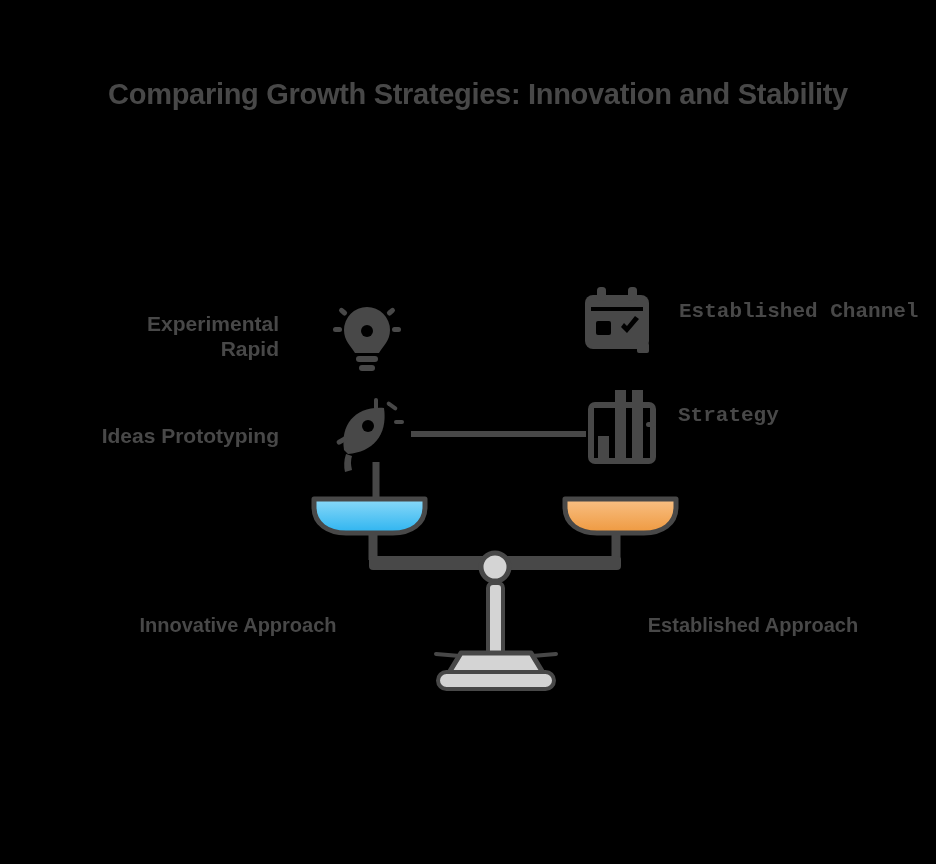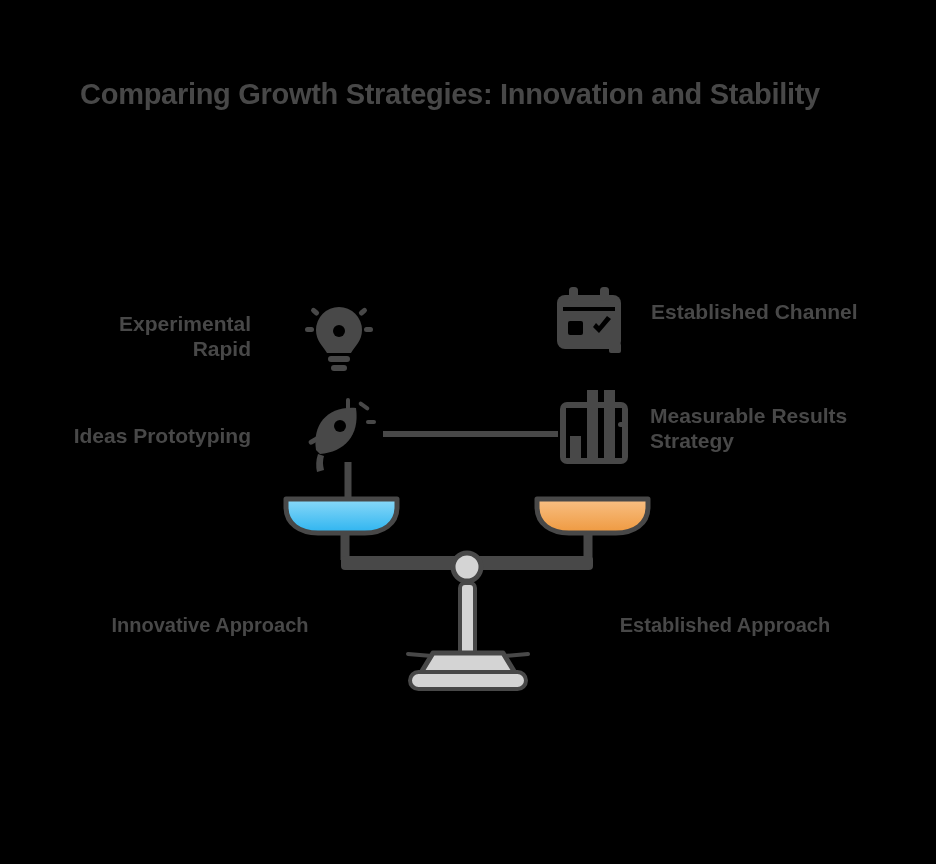--- a/index.html
+++ b/index.html
@@ -7,32 +7,33 @@
     --bg:#000000;
     --stand:#d4d4d4;
   }
   *{box-sizing:border-box;}
   html,body{margin:0;padding:0;background:var(--bg);}
   .canvas{
     position:relative;width:900px;height:864px;overflow:hidden;
     background:var(--bg);
     font-family:"Liberation Sans", sans-serif;
     color:var(--ink);
+    margin-left:28px;
   }
   .title{
     position:absolute;left:0;right:0;top:78px;
     text-align:center;font-size:29px;font-weight:bold;letter-spacing:-0.3px;
     color:var(--ink);white-space:nowrap;
   }
   .feature-label{
     position:absolute;font-size:21px;font-weight:600;line-height:25px;
     color:var(--ink);white-space:nowrap;
   }
   .feature-label.right-align{text-align:right;}
-  .feature-label.left-align{text-align:left;}
+  .feature-label.left-align{text-align:left;font-family:Liberation Mono, monospace;}
   .feature-icon{position:absolute;color:var(--ink);}
   .pan-label{
     position:absolute;top:614px;width:300px;text-align:center;
     font-size:20px;font-weight:bold;color:var(--ink);white-space:nowrap;
   }
   .scale-svg{position:absolute;left:0;top:0;width:936px;height:864px;pointer-events:none;}
   .ink-fill{fill:var(--ink);}
   .ink-stroke{stroke:var(--ink);}
   .bg-fill{fill:var(--bg);}
   .stand-fill{fill:var(--stand);}
@@ -104,21 +105,20 @@
         <rect class="bg-fill" x="10" y="20" width="56" height="50"></rect>
         <rect class="ink-fill" x="14" y="48" width="11" height="22"></rect>
         <rect class="ink-fill" x="31" y="2" width="11" height="68"></rect>
         <rect class="ink-fill" x="48" y="2" width="11" height="68"></rect>
         <rect class="bg-fill" x="42" y="2" width="6" height="12"></rect>
         <rect class="ink-fill" x="62" y="34" width="10" height="5" rx="2.5"></rect>
       </g>
     </svg>
   </div>
   <div class="feature-label left-align" style="left:650px;top:403px;">
-    <div>Measurable Results</div>
     <div>Strategy</div>
   </div>
 
   <svg class="scale-svg" width="936" height="864" viewBox="0 0 936 864">
     <defs>
       <linearGradient id="gradL" x1="0" y1="0" x2="0" y2="1">
         <stop offset="0" stop-color="#8bd9f8"></stop>
         <stop offset="1" stop-color="#2db4f0"></stop>
       </linearGradient>
       <linearGradient id="gradR" x1="0" y1="0" x2="0" y2="1">

